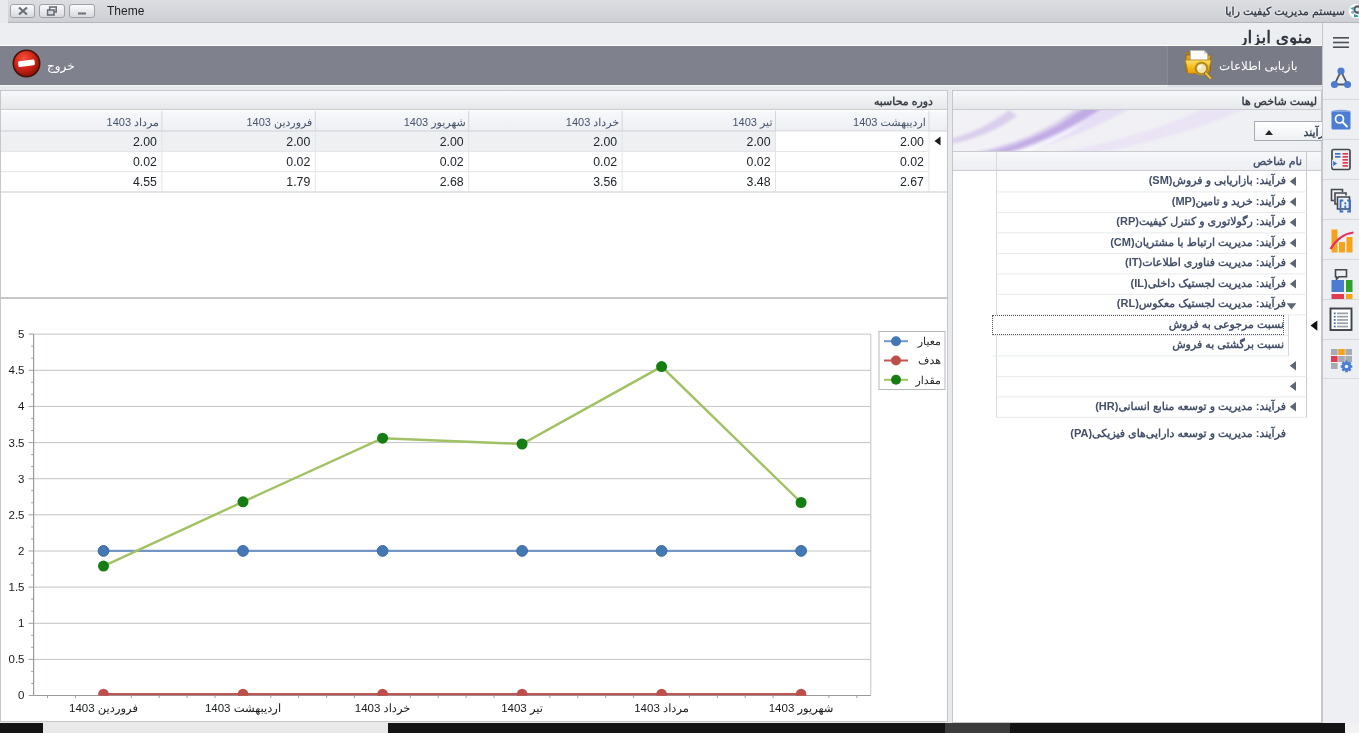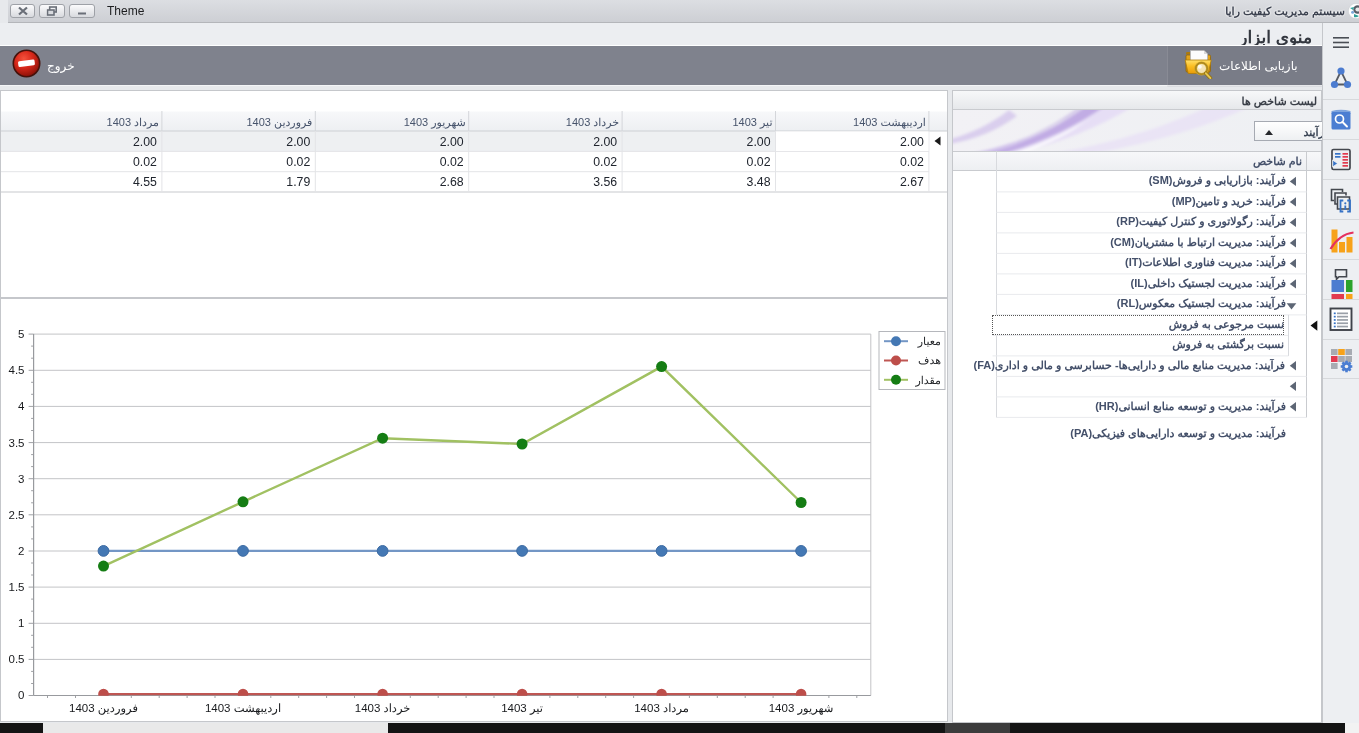--- a/index.html
+++ b/index.html
@@ -126,20 +126,23 @@
       <circle cx="19.5" cy="21.5" r="5.8" fill="none" stroke="#8f6f14" stroke-width="0.7"></circle>
       <path d="M23.8 26.3 l4.6 4.8" stroke="#8f6f14" stroke-width="3.6" stroke-linecap="round"></path>
       <path d="M23.8 26.3 l4.6 4.8" stroke="#e8c84f" stroke-width="2" stroke-linecap="round"></path>
       <circle cx="17.8" cy="19.8" r="2" fill="#fff" fill-opacity="0.8"></circle>
     </svg>
     <span style="position:absolute;left:52px;top:13px;">بازیابی اطلاعات</span>
   </div>
 </div>
 
 <div class="panel" id="ptable">
+  <div class="phead">
+      <span>دوره محاسبه</span>
+    </div>
   <svg style="position:absolute;left:0;top:19.5px;direction:ltr;" width="946" height="186" viewBox="0 0 946 186">
 
     <defs>
         <linearGradient id="ghead" x1="0" y1="0" x2="0" y2="1">
       <stop offset="0" stop-color="#f7f8fa"></stop>
           <stop offset="1" stop-color="#edeff2"></stop>
         </linearGradient>
       </defs>
     <rect x="0" y="0.5" width="946" height="19.5" fill="url(#ghead)"></rect>
 
@@ -442,21 +445,20 @@
   <div class="trow" style="top:83px;">فرآیند: بازاریابی و فروش(SM)</div>
   <div class="trow" style="top:103.5px;">فرآیند: خرید و تامین(MP)</div>
   <div class="trow" style="top:124px;">فرآیند: رگولاتوری و کنترل کیفیت(RP)</div>
   <div class="trow" style="top:144.5px;">فرآیند: مدیریت ارتباط با مشتریان(CM)</div>
   <div class="trow" style="top:165px;">فرآیند: مدیریت فناوری اطلاعات(IT)</div>
   <div class="trow" style="top:185.5px;">فرآیند: مدیریت لجستیک داخلی(IL)</div>
   <div class="trow" style="top:206px;">فرآیند: مدیریت لجستیک معکوس(RL)</div>
   <div style="position:absolute;left:39px;top:223.5px;width:292px;height:20.5px;background:#fff;border:1px dotted #555;"></div>
   <div class="trow" style="top:226.5px;right:37px;">نسبت مرجوعی به فروش</div>
   <div class="trow" style="top:247px;right:37px;">نسبت برگشتی به فروش</div>
-  <div class="trow" style="top:267.5px;right:36px;left:0;overflow:hidden;text-align:right;">فرآیند: مدیریت منابع مالی و دارایی‌ها- حسابرسی و مالی و اداری(FA)</div>
   <div class="trow" style="top:288px;margin-top:48px;">فرآیند: مدیریت و توسعه دارایی‌های فیزیکی(PA)</div>
   <div class="trow" style="top:308.5px;">فرآیند: مدیریت و توسعه منابع انسانی(HR)</div>
 </div>
 
 <div class="abs" id="navstrip">
   <svg style="position:absolute;left:0;top:0;" width="36" height="700" viewBox="0 0 36 700">
 
     <g stroke="#d7d9dc">
       <line x1="0" y1="76.5" x2="36" y2="76.5"></line>
         <line x1="0" y1="116.5" x2="36" y2="116.5"></line>

